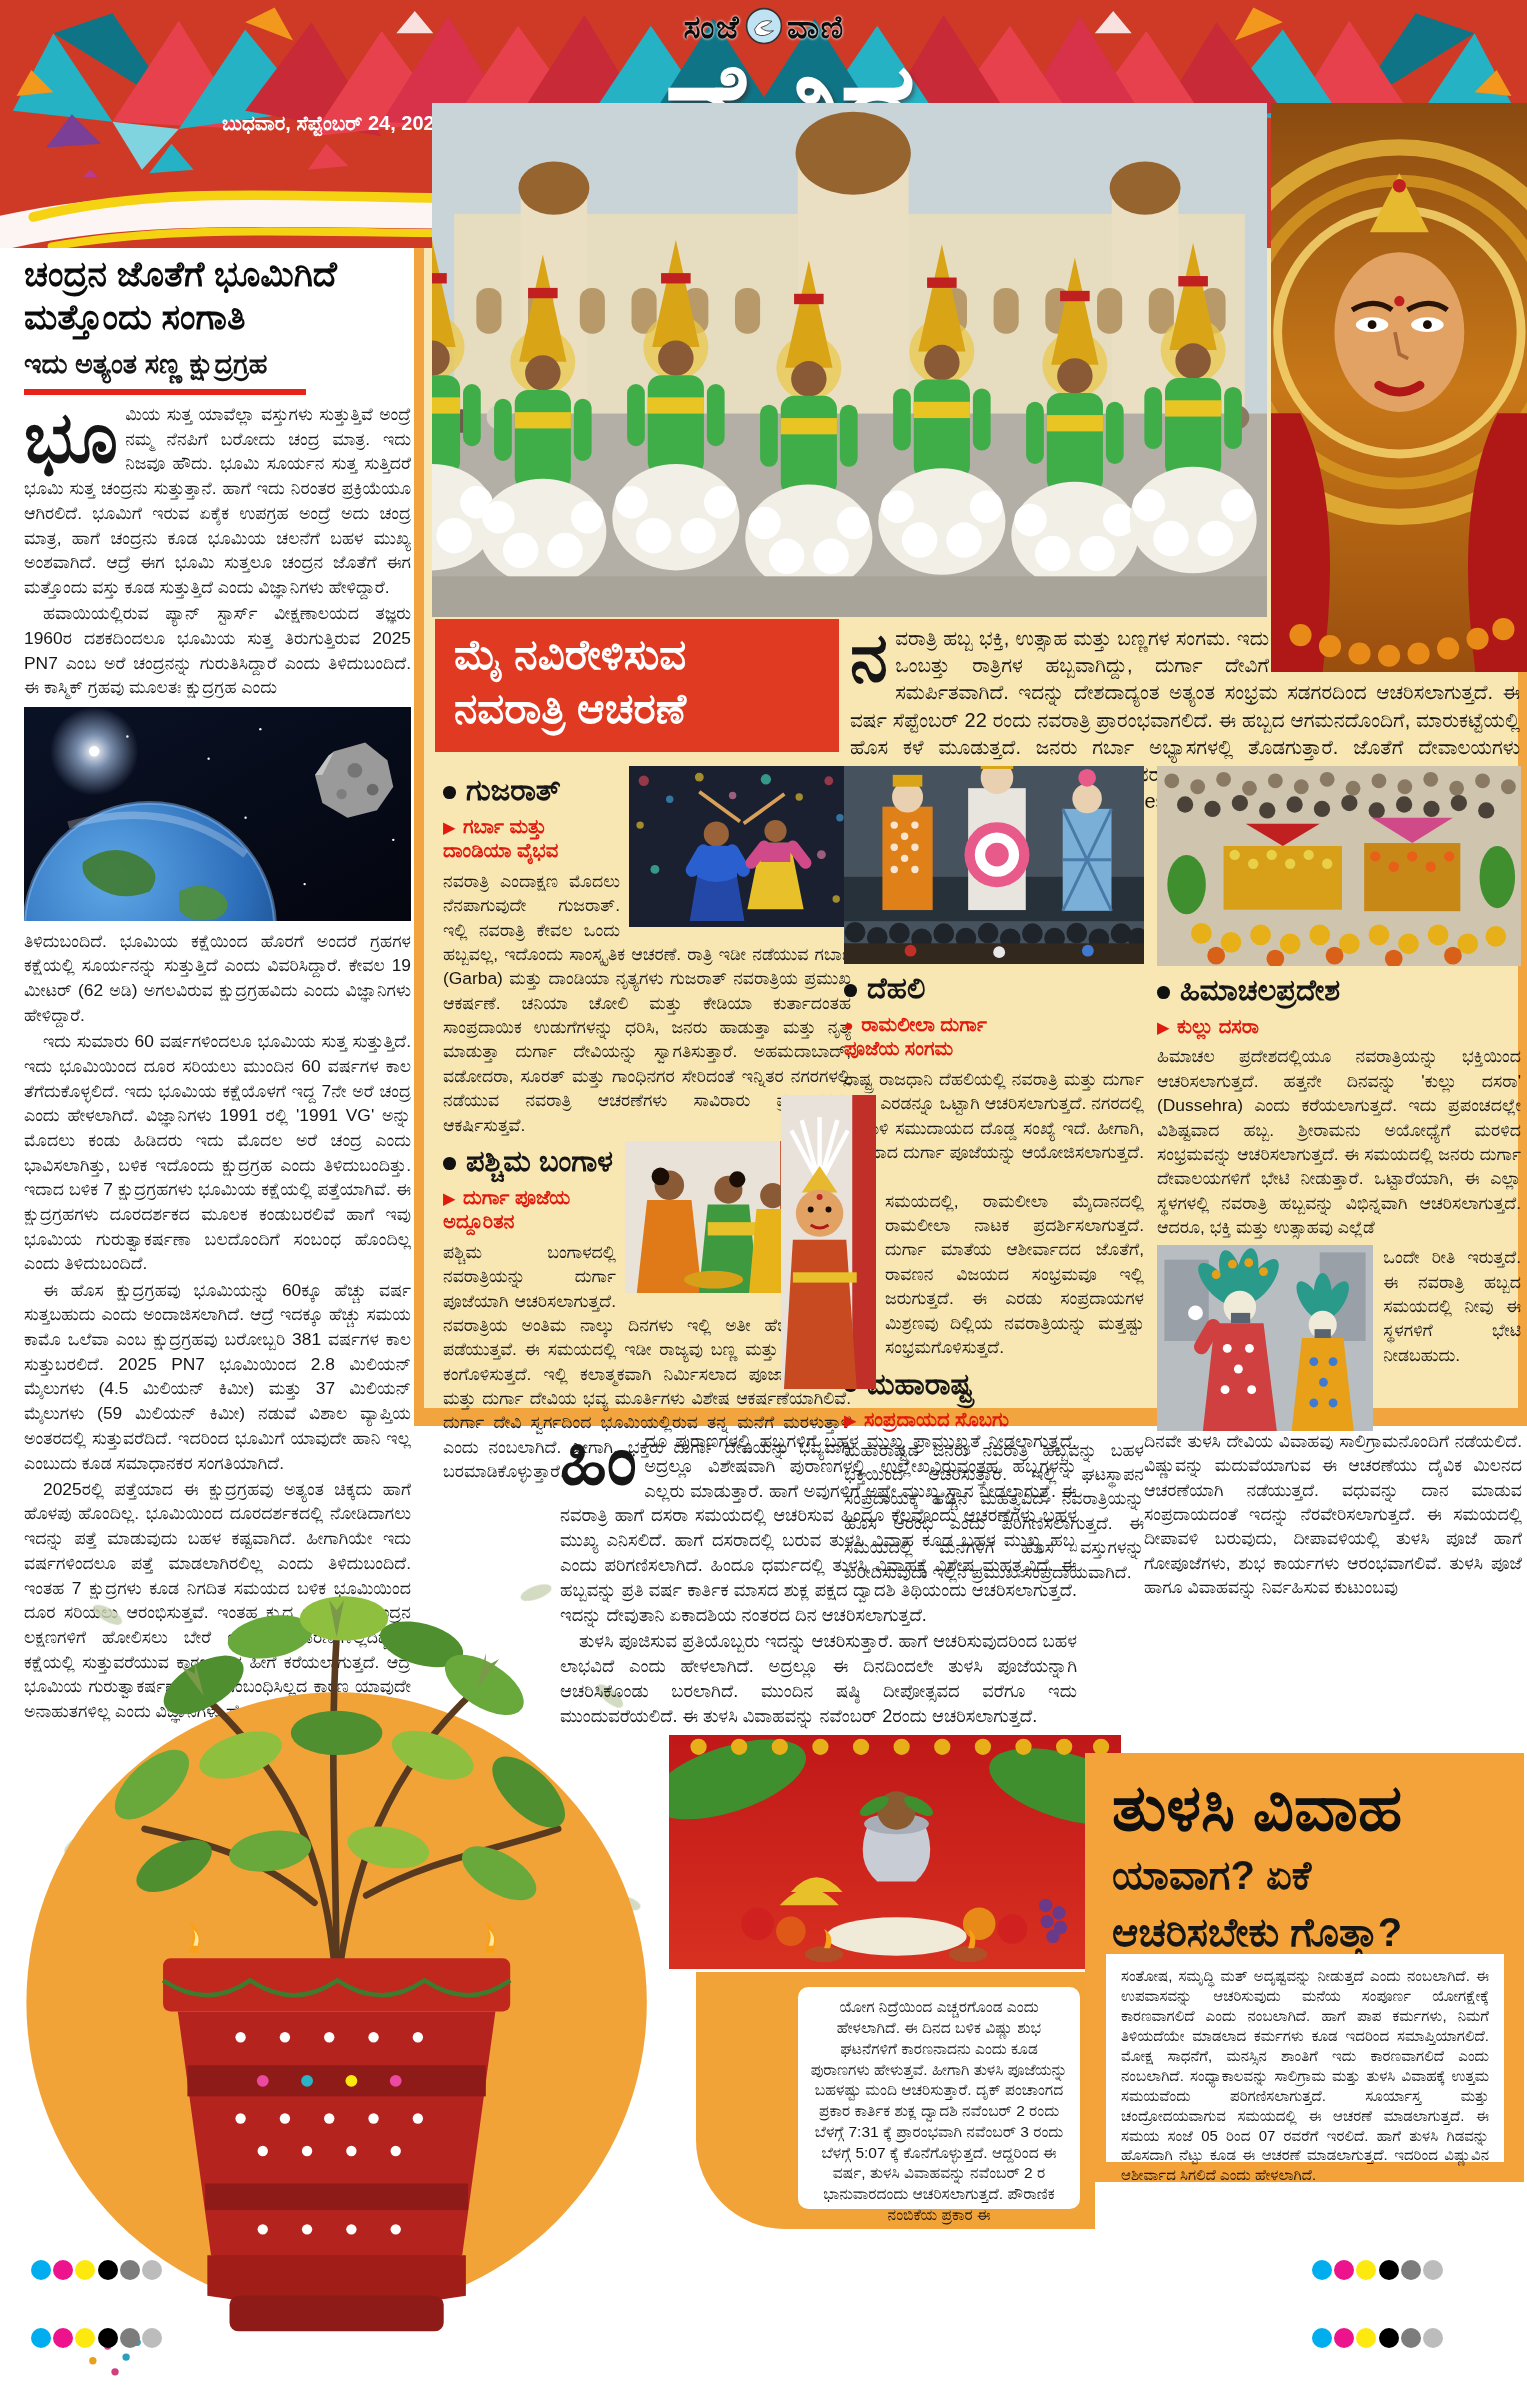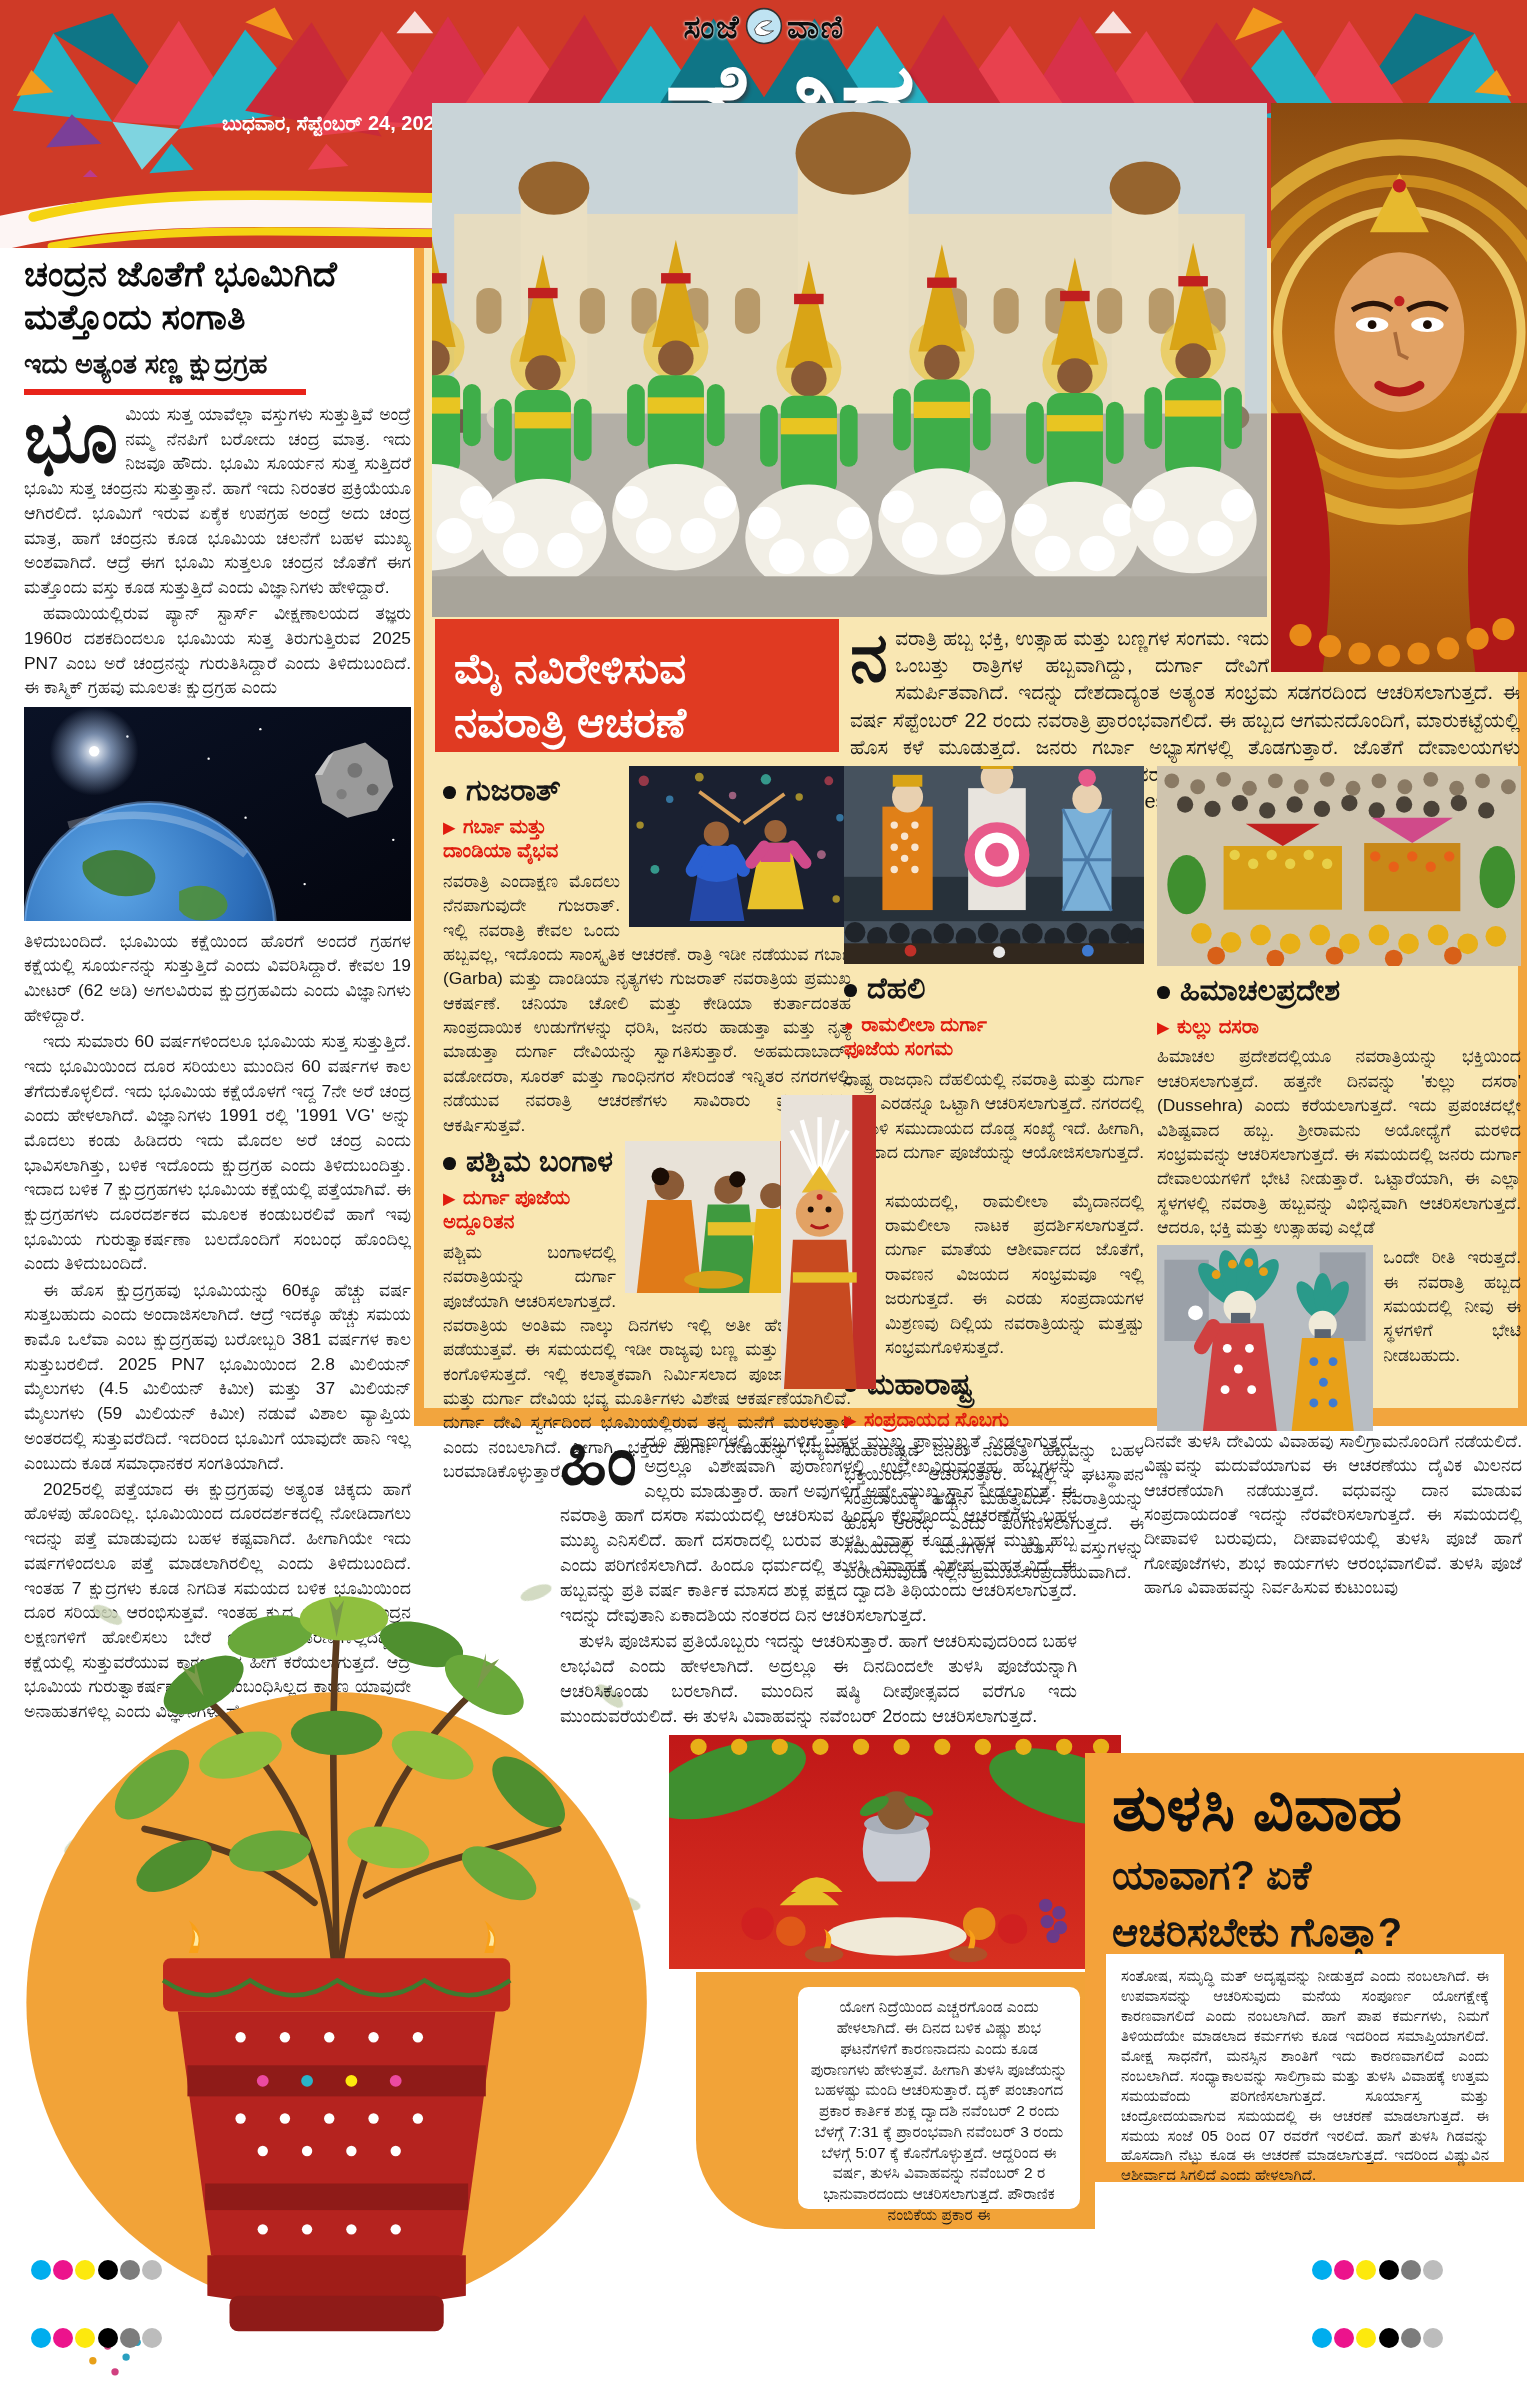--- a/index.html
+++ b/index.html
@@ -22,21 +22,21 @@
   .btxt{font-size:17.4px;line-height:1.42;text-align:justify;margin-top:7.4px;}
   .btxt p{margin:0 0 1.5px 0;text-indent:19px;}
   .btxt p.first{text-indent:0;}
   .dropcap{float:left;font-size:71px;line-height:.85;font-weight:bold;padding:6px 7.4px 0 0;}
   .earthbox{width:387px;height:214px;margin:7.4px 0;}
   
   .panel{left:414px;top:248px;width:1114px;height:1178px;background:#f9e7b3;box-sizing:border-box;
          border-left:10.3px solid #f2a53e;border-right:10.3px solid #f2a53e;border-bottom:18px solid #f2a53e;}
   .photo{overflow:hidden;background:#ccc;}
   .red-hbox{left:435px;top:619px;width:404px;height:133px;background:#e03a22;color:#fff;
-            font-weight:bold;font-size:42px;line-height:1.28;padding:23px 0 0 19px;box-sizing:border-box;}
+            font-weight:bold;font-size:42px;line-height:1.28;padding:9px 0 0 19px;box-sizing:border-box;}
   .intro{left:850px;top:625px;width:670px;font-size:20px;line-height:1.36;text-align:justify;}
   .intro .dropcap{font-size:68px;padding-top:4.4px;}
   .spacer-r{float:right;width:251px;height:49px;}
   .col{position:absolute;font-size:17.4px;line-height:1.4;text-align:justify;}
   .sec-h{font-size:29px;font-weight:bold;margin:4.4px 0 1.5px 0;text-align:left;}
   .sec-h .dot{display:inline-block;width:12.6px;height:12.6px;border-radius:50%;background:#111;
               vertical-align:middle;margin-right:10.3px;}
   .sec-sub{color:#e01b0e;font-weight:bold;font-size:19.6px;line-height:1.25;margin:3px 0 6px 0;text-align:left;}
   .sec-sub .arr{color:#e01b0e;font-size:16.3px;margin-right:7.4px;}
   .fl-r{float:right;margin:0 0 6px 9px;}

